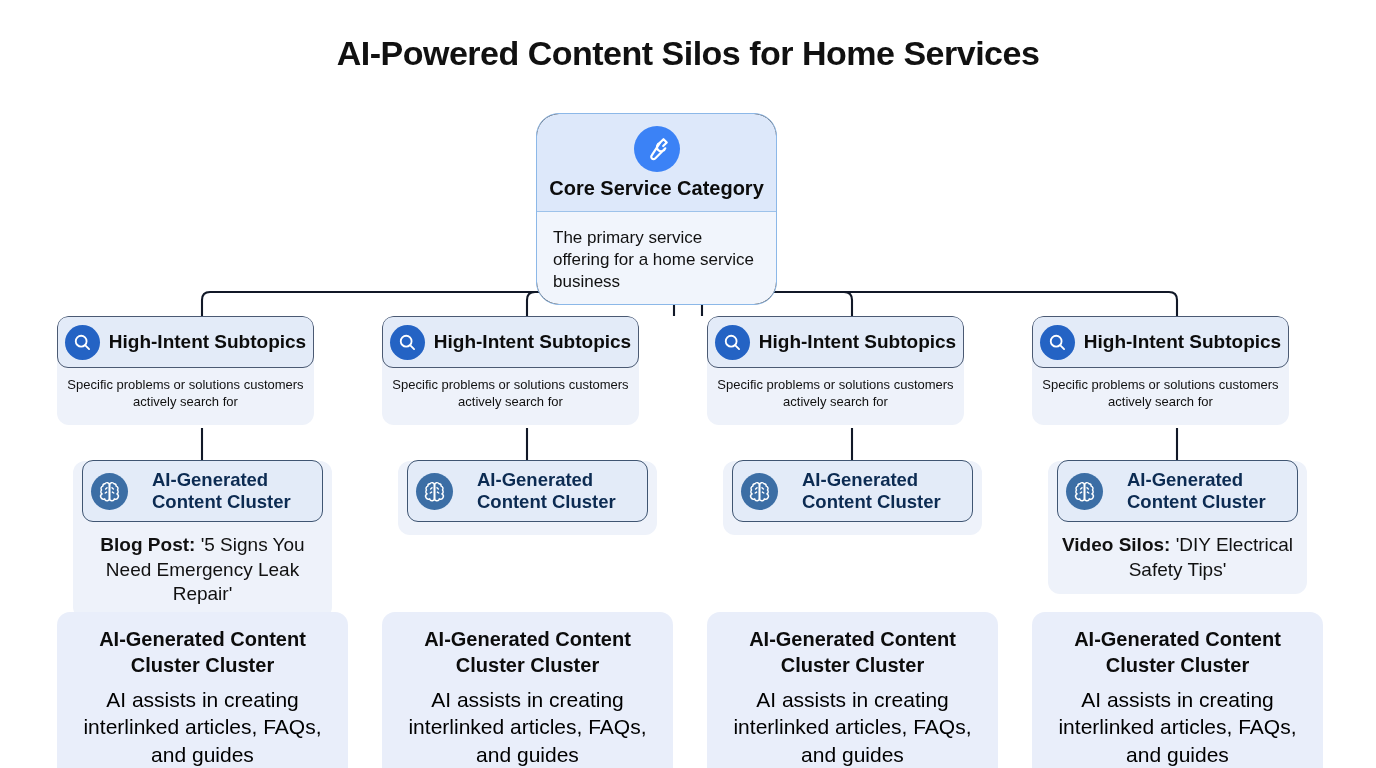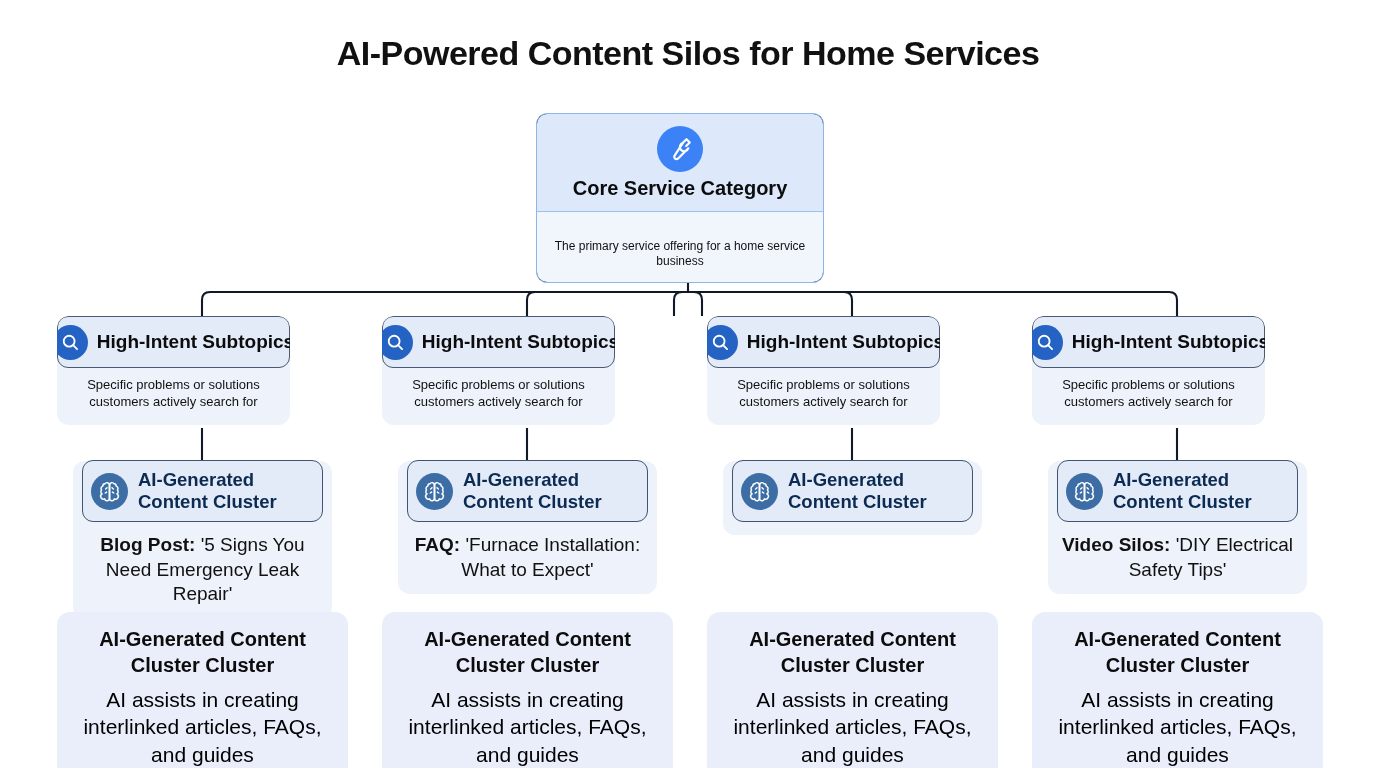--- a/index.html
+++ b/index.html
@@ -35,23 +35,23 @@
     left: 0; top: 0;
     width: 1376px; height: 768px;
     pointer-events: none;
   }
   #connectors path, #connectors line { fill: none; stroke: #111827; stroke-width: 2.1; }
 
   
   .root-node {
     position: absolute;
     left: 536px; top: 113px;
-    width: 288px;
+    width: 241px;
     border: 1.6px solid #8cb8e8;
-    border-radius: 11px;
+    border-radius: 23px;
     background: #000000;
     overflow: hidden;
   }
   .root-head {
     background: #dde8fa;
     border-bottom: 1.4px solid #9dc2ea;
     padding: 12px 10px 11px;
     text-align: center;
   }
   .root-icon {
@@ -59,33 +59,32 @@
     border-radius: 50%;
     background: #3b82f6;
     margin: 0 auto 4px;
     display: flex; align-items: center; justify-content: center;
   }
   .root-title {
     font-size: 20px; font-weight: 700; color: #0c0c0c;
     line-height: 1.2;
   }
   .root-desc {
-    padding: 27px 16px 12px;
-    font-size: 12px;
+    padding: 15px 16px 12px;
+    font-size: 17px;
     line-height: 1.28;
     color: #111111;
-    text-align: center;
     background: #f1f5fc;
   }
 
   
   .l2 {
     position: absolute;
     top: 316px;
-    width: 233px;
+    width: 257px;
     border-radius: 12px;
     background: #eef2fa;
     overflow: hidden;
   }
   .l2-head {
     background: #e3ebf8;
     border: 1.6px solid #4b5a73;
     border-radius: 11px;
     height: 52px;
     display: flex;
@@ -122,21 +121,21 @@
     position: relative;
     margin: 0 auto;
     width: 241px;
     background: #e3ebf8;
     border: 1.7px solid #3f5572;
     border-radius: 11px;
     height: 62px;
     display: flex;
     align-items: center;
     justify-content: center;
-    gap: 10px;
+    gap: 24px;
     padding: 3px 8px;
     top: -1px;
   }
   .l3-icon {
     width: 37px; height: 37px; flex: 0 0 37px;
     border-radius: 50%;
     background: #3c6ea5;
     display: flex; align-items: center; justify-content: center;
   }
   .l3-title {
@@ -268,24 +267,20 @@
       <div class="l3-icon">
         <svg width="23" height="23" viewBox="0 0 24 24" fill="none" stroke="#ffffff" stroke-width="1.5" stroke-linecap="round" stroke-linejoin="round">
           <path d="M12 4.5v15"></path>
           <path d="M12 5.2A2.6 2.6 0 0 0 7.2 4 2.4 2.4 0 0 0 5 6.4a2.5 2.5 0 0 0-1.3 4 2.6 2.6 0 0 0 .6 4.1A2.6 2.6 0 0 0 7 19.6a2.5 2.5 0 0 0 5-.9z"></path>
           <path d="M12 5.2A2.6 2.6 0 0 1 16.8 4 2.4 2.4 0 0 1 19 6.4a2.5 2.5 0 0 1 1.3 4 2.6 2.6 0 0 1-.6 4.1A2.6 2.6 0 0 1 17 19.6a2.5 2.5 0 0 1-5-.9z"></path>
           <path d="M9.4 8.1 8 9.4M14.6 8.1 16 9.4M9 12.6l-1.4 1M15 12.6l1.4 1"></path>
         </svg>
       </div>
       <div class="l3-title">AI-Generated Content Cluster</div>
     </div>
-    <div class="l3-desc">
-      <b>FAQ:</b> 
-      <span>'Furnace Installation: What to Expect'</span>
-    </div>
   </div>
 
   <div class="l4 col2">
     <div class="l4-title">AI-Generated Content Cluster Cluster</div>
     <div class="l4-desc">AI assists in creating interlinked articles, FAQs, and guides</div>
   </div>
 
   <div class="l2 col3">
     <div class="l2-head">
       <div class="l2-icon">

